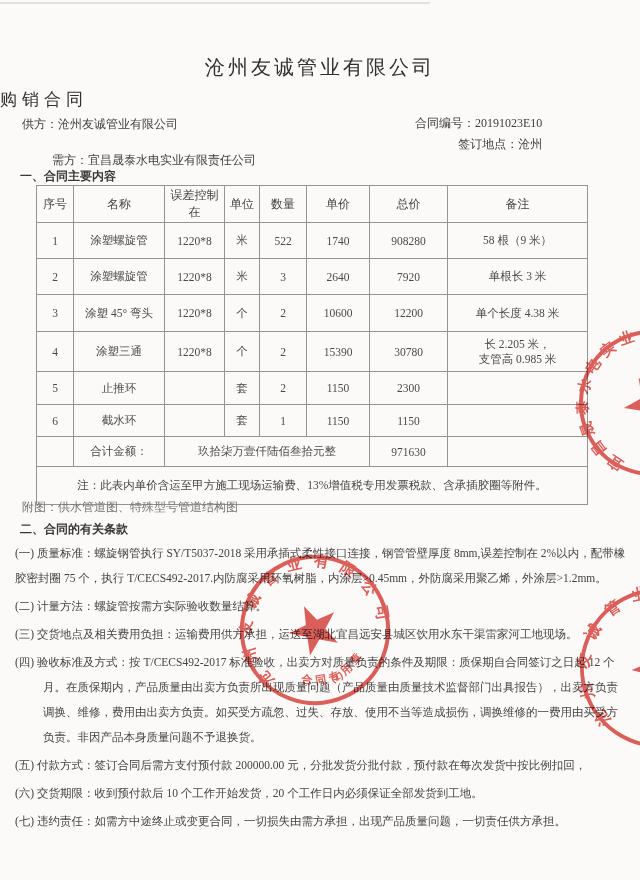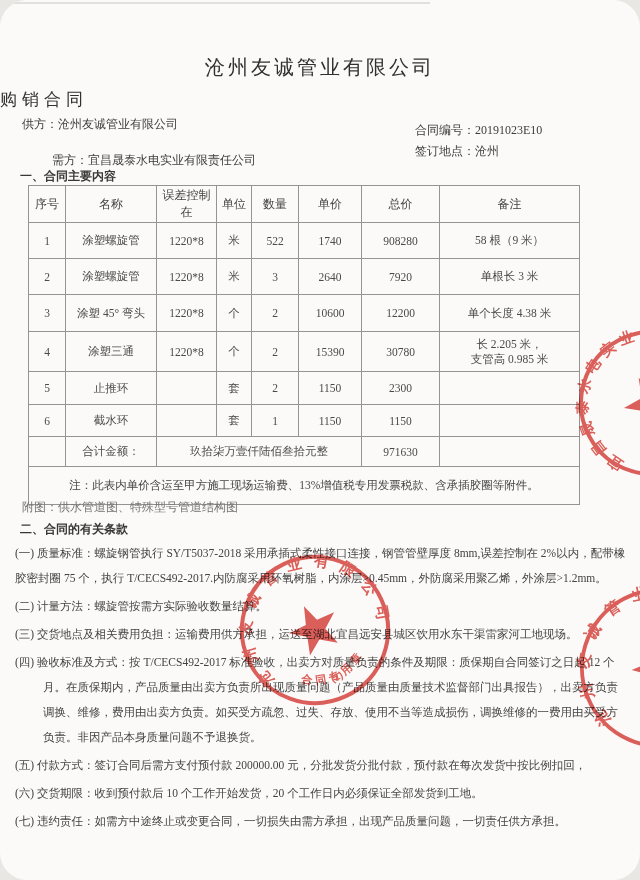--- a/index.html
+++ b/index.html
@@ -1,36 +1,35 @@
 <!DOCTYPE html>
 <html><head>
 <meta charset="utf-8">
 <style>
   html,body{margin:0;padding:0;background:#e9e7e4;}
   .page{
     position:relative;width:640px;height:880px;margin:0 auto;
     background:#fbfaf8;overflow:hidden;
     font-family:"Liberation Serif","DejaVu Serif",serif;
     color:#3e3e3e;
-    border-radius:27px;
   }
   .scan-line{position:absolute;top:2px;left:0;width:430px;height:2px;background:#e2e0dc;}
   .title{position:absolute;top:54px;left:0;right:0;text-align:center;
     font-size:20px;letter-spacing:3px;color:#303030;}
   .subtitle{position:absolute;top:88px;left:0;right:0;text-align:left;
     font-size:17px;letter-spacing:5px;color:#303030;}
   .meta{font-size:12px;color:#3c3c3c;}
   .meta-supplier{position:absolute;top:116px;left:22px;}
   .meta-buyer{position:absolute;top:152px;left:22px;margin-left:30px;}
-  .meta-right{position:absolute;top:120px;left:415px;line-height:21px;}
+  .meta-right{position:absolute;top:113px;left:415px;line-height:21px;text-align:right;}
   .sec-heading{position:absolute;left:20px;font-size:12px;font-weight:bold;color:#383838;}
   .h1{top:168px;}
   .h2{top:521px;}
   table.main{
-    position:absolute;top:185px;left:28px;border-collapse:collapse;
+    position:absolute;top:185px;left:36px;border-collapse:collapse;
     font-size:11.5px;color:#4a4a4a;table-layout:fixed;width:552px;
   }
   table.main td,table.main th{
     border:1px solid #969390;text-align:center;font-weight:normal;
     padding:1px 2px;overflow:hidden;
   }
   table.main th{font-size:12px;color:#424242;}
   .remark{white-space:pre-line;line-height:15px;}
   td.note-cell{text-align:left;padding:6px 8px;font-size:11.5px;color:#454545;}
   .attachment{position:absolute;top:499px;left:22px;font-size:12px;color:#737373;}

